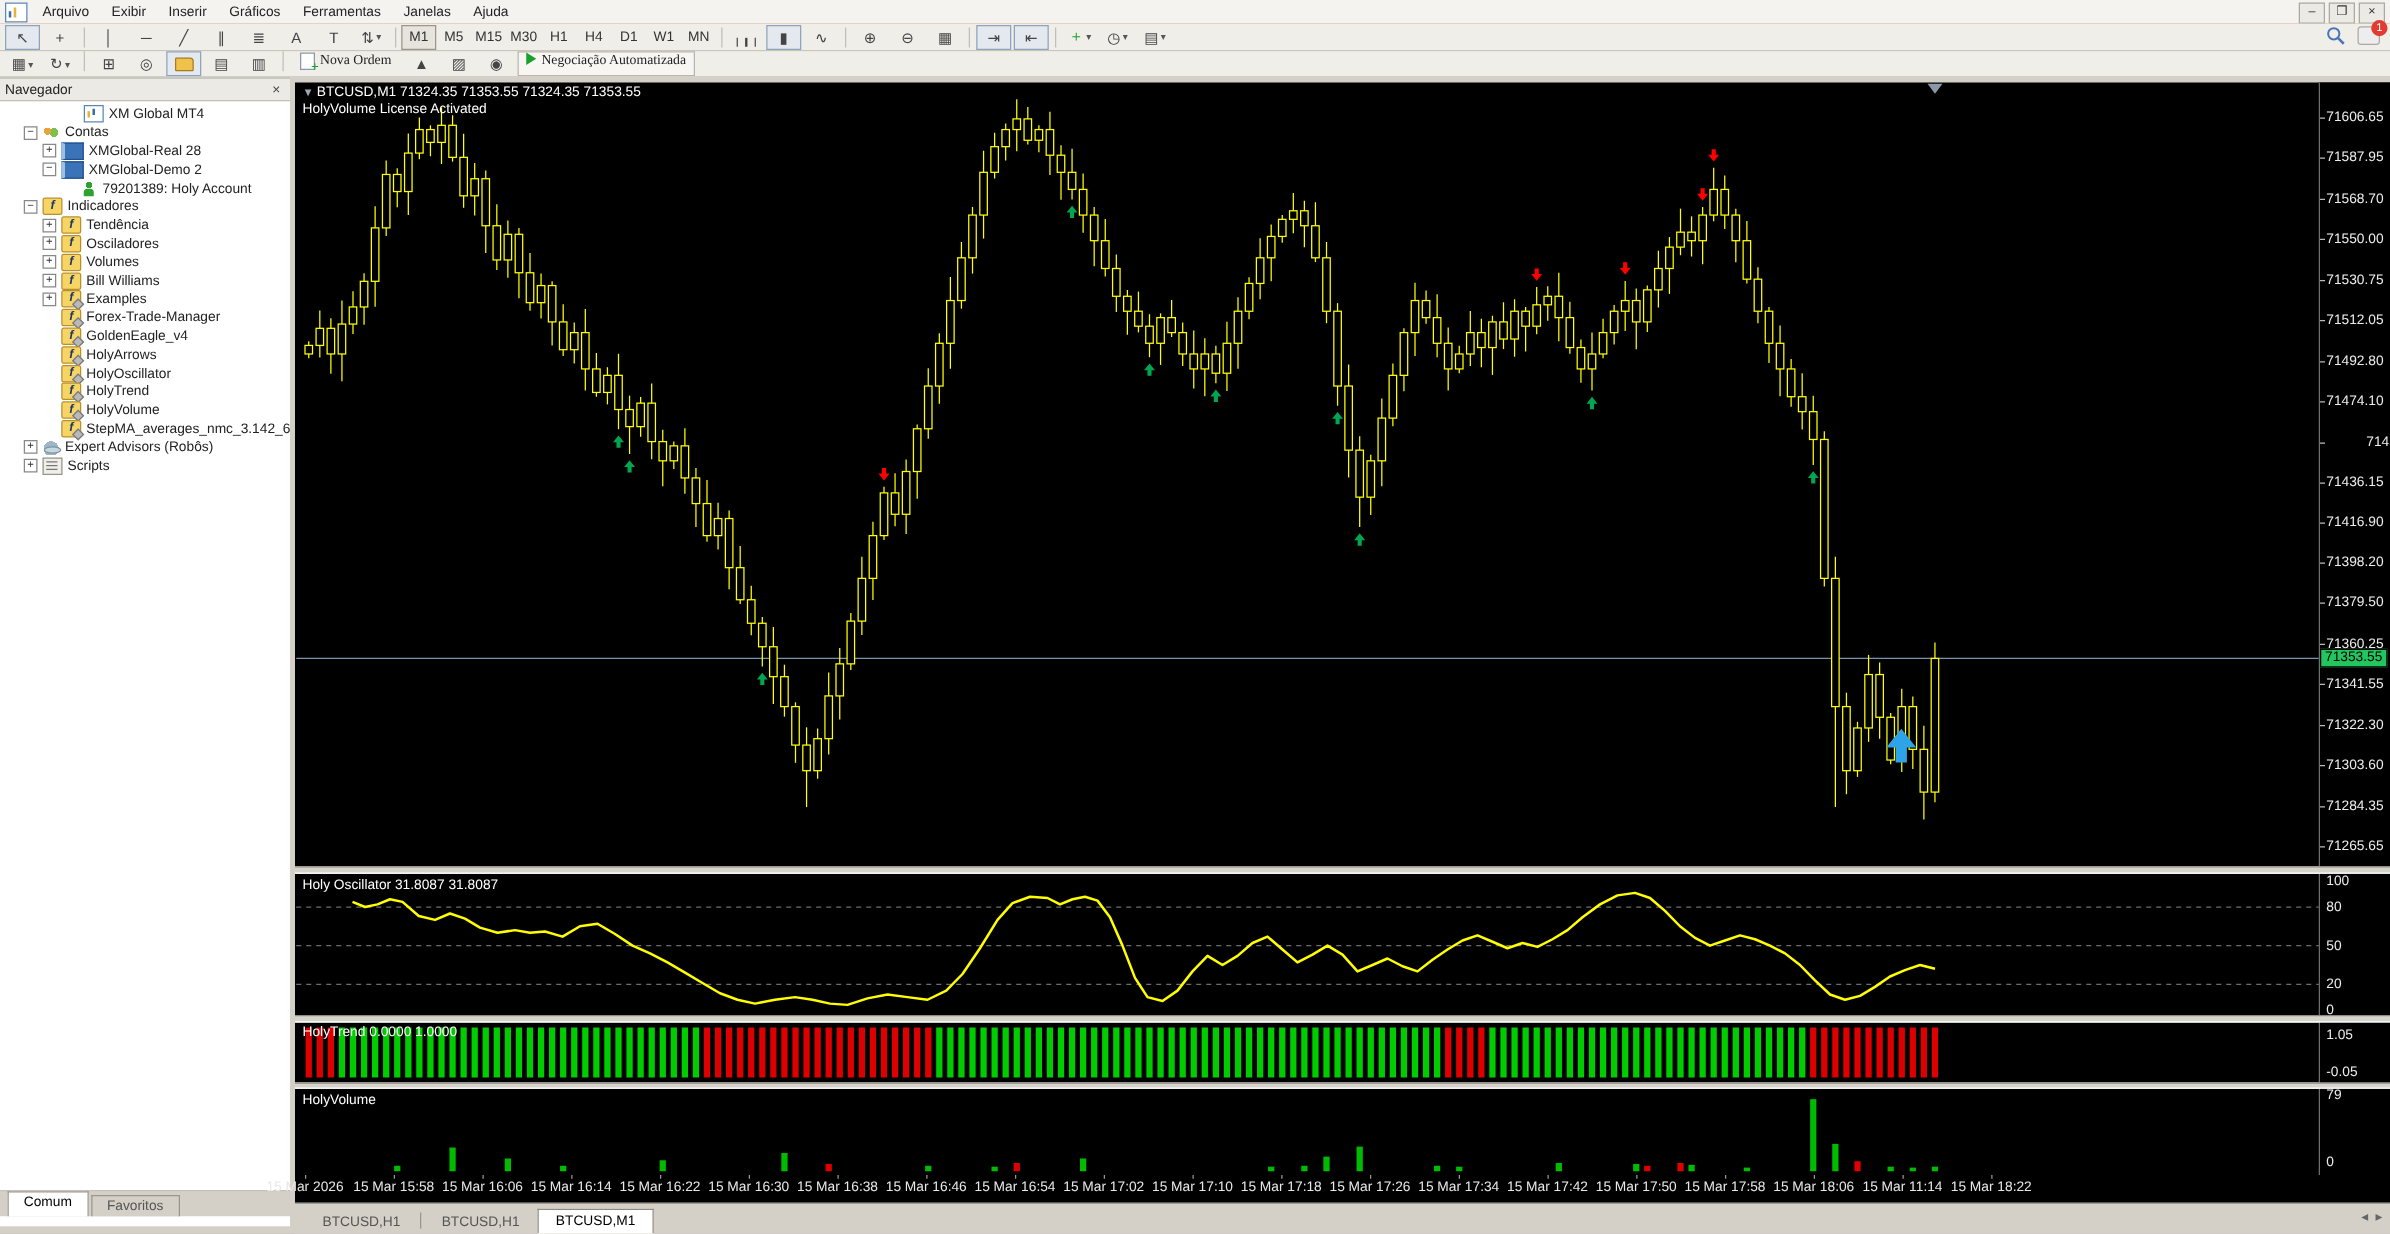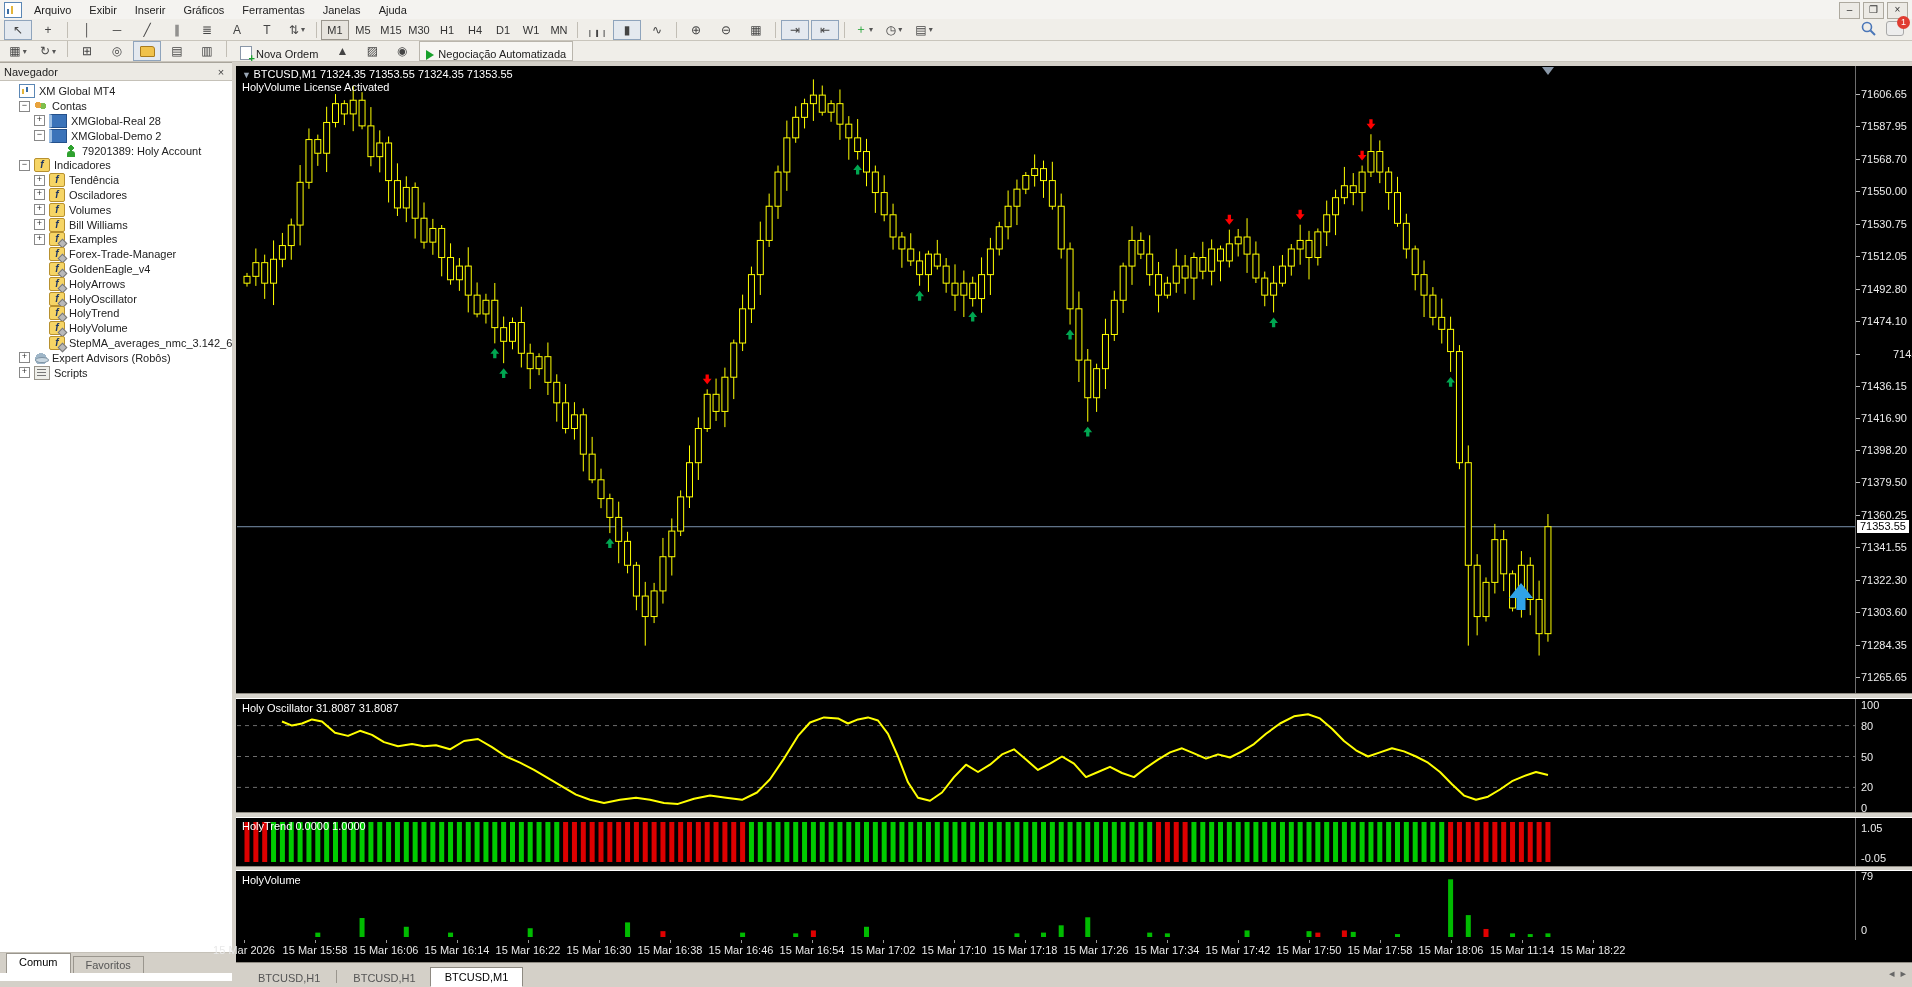--- a/index.html
+++ b/index.html
@@ -15,21 +15,21 @@
   .toolbar{position:absolute;left:0;width:1912px;background:#F0EEE9;border-bottom:1px solid #C9C5BC;display:flex;align-items:center;padding-left:3px;box-sizing:border-box;}
   #toolbar1{top:19px;height:22px;}
   #toolbar2{top:41px;height:21px;}
   .tb-btn{min-width:22px;height:18px;margin:0 1px;border:1px solid transparent;display:flex;align-items:center;justify-content:center;color:#444;font-size:12px;padding:0 2px;background:transparent;}
   .tb-btn.active{background:#E4E9EF;border:1px solid #8FA4BC;}
   .tb-btn .glyph{pointer-events:none;}
   .tb-sep{width:1px;height:16px;background:#C2BEB5;margin:0 4px;}
   .tf-btn{min-width:26px;height:18px;margin:0;border:1px solid transparent;display:flex;align-items:center;justify-content:center;font-size:11px;color:#333;}
   .tf-btn.active{background:#E7E4DE;border:1px solid #9A968E;}
   .dd{font-size:8px;color:#555;margin-left:2px;}
-  .txt-btn{display:flex;align-items:flex-end;height:18px;border:1px solid transparent;padding:0 6px;margin:4px 2px;}
+  .txt-btn{display:flex;align-items:flex-start;height:18px;border:1px solid transparent;padding:0 6px;margin:4px 2px;font-family:Liberation Serif, serif;}
   .txt-btn .ic{margin-right:4px;}
   #autotrading-btn{border:1px solid #B9B5AC;background:#F7F6F3;}
   .play-ic{width:0;height:0;border-left:8px solid #18A12C;border-top:5px solid transparent;border-bottom:5px solid transparent;display:inline-block;}
   .page-ic{width:10px;height:12px;background:#fff;border:1px solid #8A97A8;position:relative;display:inline-block;}
   .page-ic::after{content:"+";position:absolute;right:-4px;bottom:-5px;color:#18A12C;font-weight:bold;font-size:11px;}
   #tb1-right{position:absolute;right:8px;top:21px;display:flex;align-items:center;gap:10px;}
   #notif{position:relative;width:16px;height:13px;background:#EDEDED;border:1px solid #A9A9A9;border-radius:3px;}
   #notif .badge{position:absolute;right:-7px;top:-6px;background:#E03C31;color:#fff;border-radius:50%;width:13px;height:13px;font-size:9px;line-height:13px;text-align:center;}
   
   #navigator{position:absolute;left:0;top:62px;width:232px;height:918px;background:#FFFFFF;border-top:1px solid #A9A59C;}
@@ -56,21 +56,21 @@
   .nav-tab{padding:2px 12px;border:1px solid #9A968E;border-bottom:none;background:#D4D0C8;color:#555;margin-right:2px;}
   .nav-tab.active{background:#FFFFFF;color:#000;height:15px;}
   
   .blackpanel{position:absolute;left:236px;width:1676px;background:#000;}
   #axis-col{position:absolute;left:1855px;top:66px;width:57px;height:874px;background:#000;border-left:1px solid #6E6E6E;}
   .sep{position:absolute;left:236px;width:1676px;background:#D6D3CC;border-top:1px solid #8E8A82;border-bottom:1px solid #FFFFFF;box-sizing:border-box;z-index:6;}
   #gfx{position:absolute;left:0;top:0;z-index:3;pointer-events:none;}
   .ov{position:absolute;z-index:4;color:#fff;font-size:11px;white-space:nowrap;}
   .axis-label{position:absolute;left:1861px;z-index:5;color:#EDEDED;font-size:11px;white-space:nowrap;transform:translateY(-6px);}
   .axis-tick{position:absolute;left:1856px;width:4px;height:1px;background:#BBB;z-index:5;}
-  #cur-price{position:absolute;left:1856px;z-index:7;background:#ffffff;color:#000;font-size:11px;padding:0 3px 1px 3px;border:1px solid #000;}
+  #cur-price{position:absolute;left:1856px;z-index:7;background:#22c55e;color:#000;font-size:11px;padding:0 3px 1px 3px;border:1px solid #000;}
   #time-axis{position:absolute;left:236px;top:940px;width:1676px;height:22px;background:#000;z-index:2;}
   .t-label{position:absolute;top:4px;color:#E8E8E8;font-size:11px;transform:translateX(-50%);white-space:nowrap;}
   #shift-marker{position:absolute;z-index:4;width:0;height:0;border-left:6px solid transparent;border-right:6px solid transparent;border-top:8px solid #8A98A8;}
   
   #chart-tabs{position:absolute;left:236px;top:962px;width:1676px;height:25px;background:#D4D0C8;border-top:1px solid #8E8A82;display:flex;align-items:flex-end;padding-left:8px;box-sizing:border-box;}
   .chart-tab{padding:3px 14px;color:#555;position:relative;}
   .chart-tab.active{background:#FFFFFF;border:1px solid #8E8A82;border-bottom:1px solid #fff;color:#000;}
   .tab-sep{width:1px;height:13px;background:#9A968E;margin:0 2px 4px 2px;}
   #tab-scroll{position:absolute;right:6px;top:967px;display:flex;gap:6px;z-index:8;color:#666;font-size:11px;}
 </style>
@@ -239,21 +239,21 @@
       <span>Negociação Automatizada</span>
     </div>
   </div>
 
   <div id="navigator">
     <div id="nav-header">
       <span>Navegador</span>
       <span id="nav-close">×</span>
     </div>
     <div id="tree">
-        <div class="tree-row" style="padding-left: 4px;">
+        <div class="tree-row" style="padding-left: 4px; margin-left: 48px;">
           <div class="exp-spacer"></div>
           <div class="ticon ti-mt4"></div>
           <span>XM Global MT4</span>
         </div>
         <div class="tree-row" style="padding-left: 19px;">
           <div class="expander">−</div>
           <div class="ticon ti-accounts"></div>
           <span>Contas</span>
         </div>
         <div class="tree-row" style="padding-left: 34px;">

